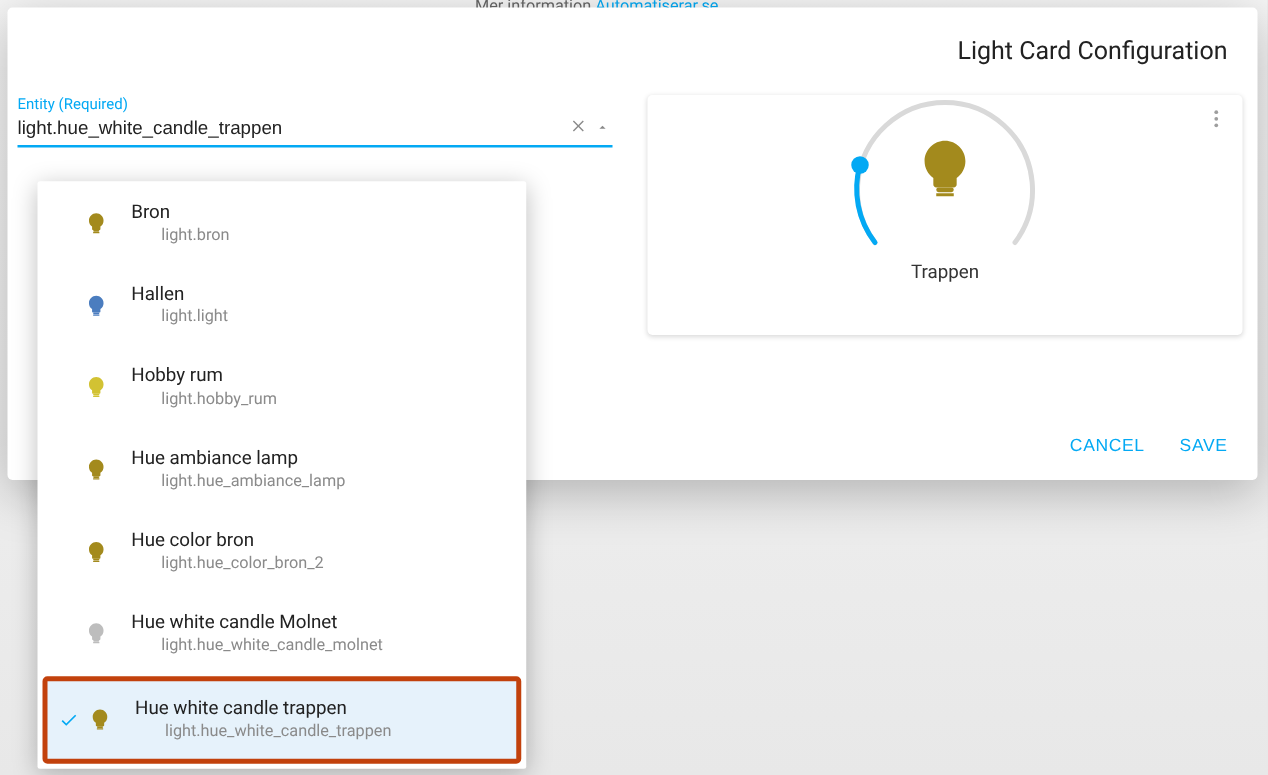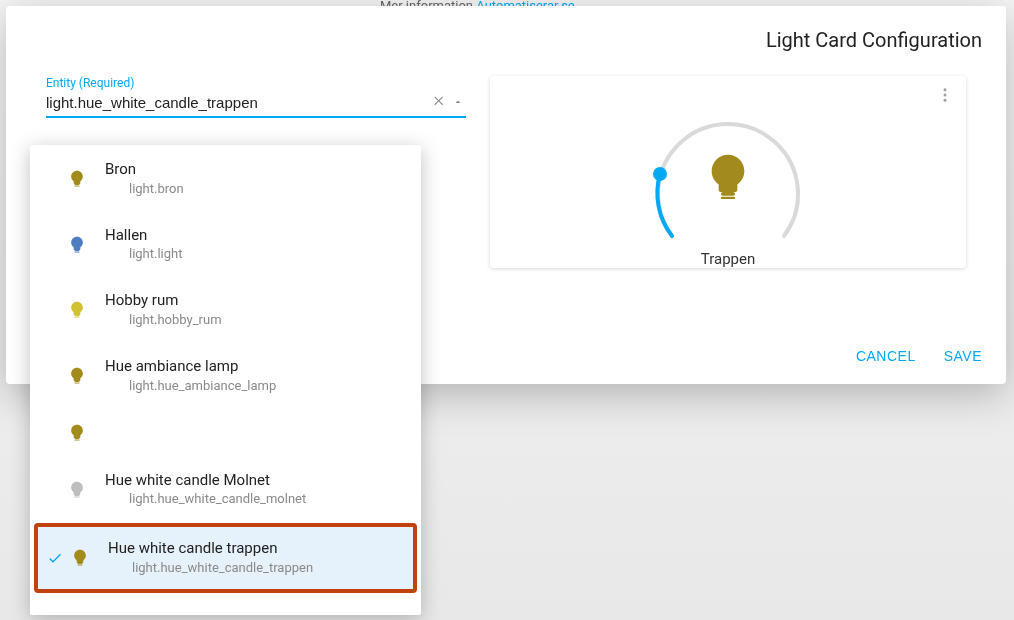--- a/index.html
+++ b/index.html
@@ -5,21 +5,21 @@
   * { box-sizing: border-box; margin: 0; padding: 0; }
   html, body { width: 1014px; height: 620px; font-family: "Roboto", "Segoe UI", Arial, sans-serif; background: #e0e0e0; overflow: hidden; }
   .backdrop { position: absolute; inset: 0; background: linear-gradient(#f5f5f5, #e8e8e8); }
   .backdrop .hint { position:absolute; top:-2px; left:380px; font-size:13px; color:#666; }
   .backdrop .hint a { color:#03a9f4; text-decoration:none; }
   .dialog {
     position: absolute; left: 6px; top: 6px; width: 1000px; height: 378px;
     background: #fff; border-radius: 4px; box-shadow: 0 10px 40px rgba(0,0,0,0.25);
   }
   .dialog-title { font-size: 20px; color: #222; padding: 22px 24px 8px; font-weight: 400; text-align: right; }
-  .content { position: relative; padding: 16px 40px 0; display: flex; gap: 24px; }
+  .content { position: relative; padding: 16px 8px 0; display: flex; gap: 24px; }
   .left-col { width: 476px; position: relative; }
   .field-label { font-size: 12px; color: #03a9f4; }
   .entity-input-wrap { position: relative; border-bottom: 2px solid #03a9f4; padding: 2px 0 4px; display:flex; align-items:center;}
   .entity-input { border: none; outline: none; font-size: 15px; color: #222; width: 100%; background: transparent; }
   .entity-clear, .entity-caret { color: #8a8a8a; cursor: pointer; padding: 2px; display:flex; align-items:center;}
   .entity-caret svg{transform:rotate(180deg);}
 
   .dropdown {
     position: absolute; left: 30px; top: 145px; width: 391px; height: 470px;
     background: #fff; border-radius: 2px; box-shadow: 0 4px 20px rgba(0,0,0,0.25);
@@ -33,21 +33,21 @@
   .entity-item.selected { background: #e6f2fb; border: 4px solid #c2410c; }
   .check { width: 18px; display:flex; justify-content:center; color:#03a9f4; position:absolute; left:8px;}
   .bulb { width: 20px; height: 20px; margin-right: 18px; display:flex; align-items:center; justify-content:center; flex:none; margin-left:10px;}
   .entity-text .name { font-size: 15px; color: #222; line-height: 1.3; }
   .entity-text .id   { font-size: 13px; color: #8a8a8a; line-height: 1.4; margin-left: 24px; }
 
   .preview-area { flex:1; display:flex; justify-content:center; }
   .preview-card {
     width: 476px; height: 192px; background: #fff; border-radius: 4px;
     box-shadow: 0 1px 4px rgba(0,0,0,0.15);
-    position: relative; display:flex; flex-direction:column; align-items:center; justify-content:flex-end; gap:2px;
+    position: relative; display:flex; flex-direction:column; align-items:center; justify-content:flex-start; gap:2px;
   }
   .preview-card .more { position:absolute; top:10px; right:12px; color:#9e9e9e; cursor:pointer;}
   .arc-wrap { position: relative; width: 160px; height: 130px; display:flex; align-items:center; justify-content:center;}
   .arc-bg, .arc-fg { position:absolute; inset:0; }
   .big-bulb { position:absolute; left:50%; top:50%; transform:translate(-50%,-55%);}
   .preview-name { font-size: 15px; color: #333; }
 
   .dialog-actions { position:absolute; right:20px; bottom:14px; display:flex; gap:20px;}
   .dialog-actions button {
     border:none; background:none; color:#03a9f4; font-size:14px; letter-spacing:0.5px;
@@ -174,20 +174,24 @@
     </div>
   </div>
       <div class="entity-item">
 
     <span class="bulb">
       <svg width="20" height="20" viewBox="0 0 24 24" fill="#a38a1d">
             <path d="M9 21h6v-1H9v1zm3-19C8.14 2 5 5.14 5 9c0 2.38 1.19 4.47 3 5.74V17c0 .55.45 1 1 1h6c.55 0 1-.45 1-1v-2.26c1.81-1.27 3-3.36 3-5.74 0-3.86-3.14-7-7-7z" fill="#a38a1d"></path>
             <rect x="9" y="18" width="6" height="1.6" rx="0.8" fill="#a38a1d"></rect>
           </svg>
     </span>
+    <div class="entity-text">
+      <div class="name">Hue color bron</div>
+      <div class="id">light.hue_color_bron_2</div>
+    </div>
   </div>
       <div class="entity-item">
 
     <span class="bulb">
       <svg width="20" height="20" viewBox="0 0 24 24" fill="#bdbdbd">
             <path d="M9 21h6v-1H9v1zm3-19C8.14 2 5 5.14 5 9c0 2.38 1.19 4.47 3 5.74V17c0 .55.45 1 1 1h6c.55 0 1-.45 1-1v-2.26c1.81-1.27 3-3.36 3-5.74 0-3.86-3.14-7-7-7z" fill="#bdbdbd"></path>
             <rect x="9" y="18" width="6" height="1.6" rx="0.8" fill="#bdbdbd"></rect>
           </svg>
     </span>
     <div class="entity-text">

